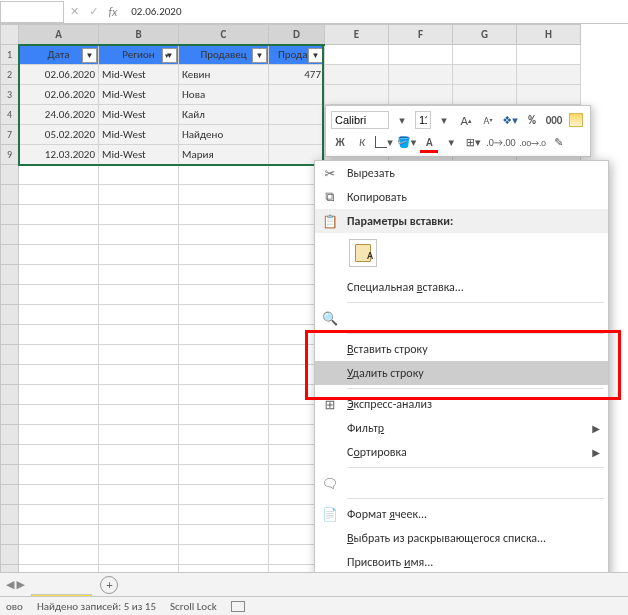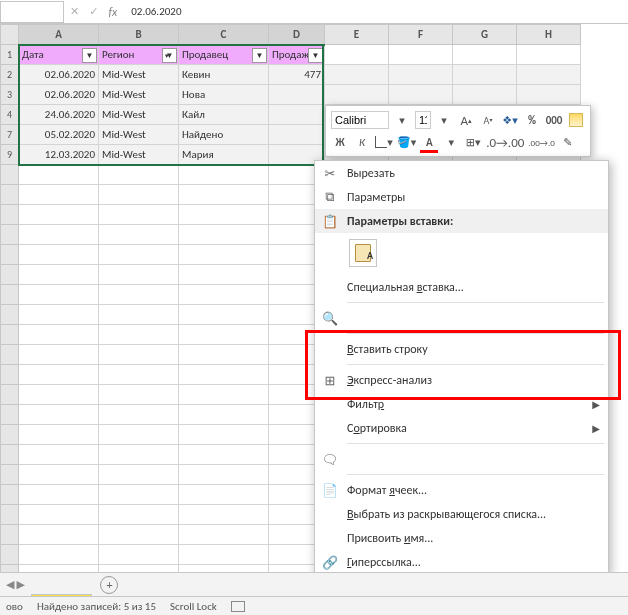--- a/index.html
+++ b/index.html
@@ -12,21 +12,21 @@
 .fx { font-style: italic; font-size: 12px; color: #888; }
 .formula-val { padding-left: 8px; font-size: 11px; }
 
 .grid-wrap { position: relative; }
 table.grid { border-collapse: collapse; table-layout: fixed; }
 .col-sel { width: 18px; background: #e6e6e6; border: 1px solid #c6c6c6; }
 .colhdr { height: 20px; background: #e6e6e6; border: 1px solid #c6c6c6; text-align: center; font-size: 11px; color: #555; position: relative; }
 .colhdr.sel { background: #d4d4d4; border-bottom: 2px solid #217346; }
 .rowhdr { width: 18px; background: #e6e6e6; border: 1px solid #c6c6c6; text-align: center; font-size: 10px; color: #555; }
 td.cell { border: 1px solid #d4d4d4; height: 20px; padding: 0 3px; font-size: 11px; background: #fff; overflow: hidden; white-space: nowrap; }
-td.hcell { background: #f0abfc; font-size: 11px; position: relative; }
+td.hcell { background: #3b82f6; font-size: 11px; position: relative; text-align: center; }
 .fbtn { position: absolute; right: 1px; top: 2px; width: 15px; height: 15px; border: 1px solid #999; background: #fff; font-size: 8px; display: flex; align-items: center; justify-content: center; }
 .sel-range td.cell { background: #f2f2f2; }
 .sel-border { position: absolute; border: 2px solid #217346; pointer-events: none; }
 td.ralign { text-align: right; }
 
 .mini-toolbar { position: absolute; background: #fff; border: 1px solid #c6c6c6; box-shadow: 2px 2px 8px rgba(0,0,0,0.25); padding: 3px 5px; font-size: 11px; }
 .mt-row { display: flex; align-items: center; gap: 4px; height: 22px; }
 .mt-input { border: 1px solid #ccc; height: 18px; padding: 0 3px; font-size: 11px; }
 .mt-btn { min-width: 18px; height: 18px; display: inline-flex; align-items: center; justify-content: center; font-size: 11px; color: #555; }
 .bold { font-weight: bold; }
@@ -426,54 +426,57 @@
       </span>
   </div>
   <div class="mt-row">
     <span class="mt-btn bold">Ж</span>
     <span class="mt-btn ital">К</span>
     <span class="mt-btn"><span class="border-ico"></span>▾</span>
     <span class="mt-btn"><span style="position:relative">🪣</span>▾</span>
     <span class="mt-btn font-a bold">А</span>
       <span class="mt-btn">▾</span>
     <span class="mt-btn">⊞▾</span>
-    <span class="mt-btn" style="font-size:13px">.0→.00</span>
+    <span class="mt-btn" style="font-size:10px">.0→.00</span>
     <span class="mt-btn" style="font-size:9px">.00→.0</span>
     <span class="mt-btn">✎</span>
   </div>
 </div>
 
 <div class="ctx-menu" style="left:314px; top:160px;">
   <div class="ctx-item">
       <span class="ctx-ico">✂</span>
       <span>Вырезать</span>
     </div>
   <div class="ctx-item">
       <span class="ctx-ico">⧉</span>
-      <span>Параметры</span>
+      <span>Копировать</span>
     </div>
   <div class="ctx-item heading">
       <span class="ctx-ico">📋</span>
       <b>Параметры вставки:</b>
     </div>
   <div class="paste-opt">
     <div class="paste-btn">
         <span class="clip-ico"></span>
       </div>
   </div>
   <div class="ctx-item">
       <span>Специальная <span class="u">в</span>ставка...</span>
     </div>
   <div class="ctx-sep"></div>
   <div class="ctx-item">
       <span class="ctx-ico">🔍</span>
     </div>
   <div class="ctx-sep"></div>
   <div class="ctx-item">
       <span><span class="u">В</span>ставить строку</span>
+    </div>
+  <div class="ctx-item hl">
+      <span><span class="u">У</span>далить строку</span>
     </div>
   <div class="ctx-sep"></div>
   <div class="ctx-item">
       <span class="ctx-ico">⊞</span>
       <span><span class="u">Э</span>кспресс-анализ</span>
     </div>
   <div class="ctx-item">
       <span>Фильт<span class="u">р</span></span>
       <span class="ctx-arrow">▶</span>
     </div>

